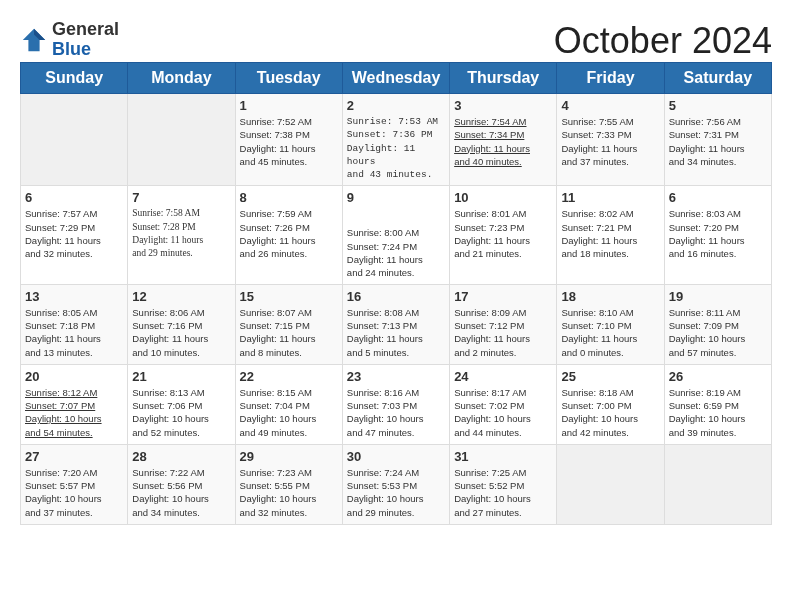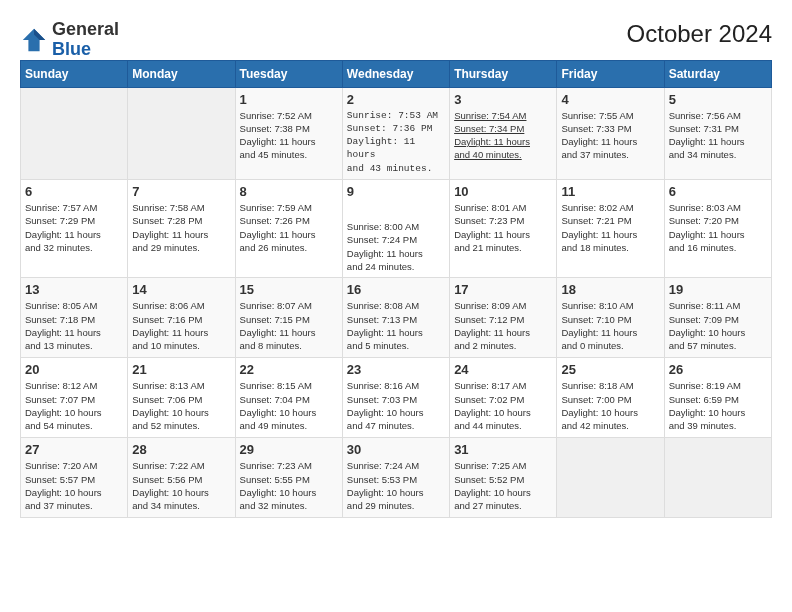--- a/index.html
+++ b/index.html
@@ -29,40 +29,40 @@
     .logo-general { color: #333; }
     .logo-blue { color: #1a5fa8; }
     .logo-icon {
       width: 28px;
       height: 28px;
     }
     .title-block {
       text-align: right;
     }
     .month-title {
-      font-size: 24px;
+      font-size: 36px;
       font-weight: normal;
       color: #222;
     }
     .subtitle {
       font-size: 15px;
       color: #555;
     }
     table {
       width: 100%;
       border-collapse: collapse;
       table-layout: fixed;
     }
     thead th {
       background-color: #2a6fad;
       color: #fff;
-      font-size: 12px;
+      font-size: 16px;
       font-weight: bold;
       padding: 6px 4px;
-      text-align: left;
+      text-align: center;
       border: 1px solid #1e5a99;
     }
     tbody tr {
       border-bottom: 1px solid #ccc;
     }
     tbody td {
       vertical-align: top;
       padding: 4px 4px;
       font-size: 10px;
       color: #333;
@@ -162,21 +162,21 @@
       <tr>
         <td>
           <span class="day-num">6</span>
           <div class="day-info" style="white-space: pre-line;">Sunrise: 7:57 AM
 Sunset: 7:29 PM
 Daylight: 11 hours
 and 32 minutes.</div>
         </td>
         <td>
           <span class="day-num">7</span>
-          <div class="day-info" style="white-space: pre-line;">Sunrise: 7:58 AM
+          <div class="day-info" style="white-space: pre-line; font-family: Liberation Serif, serif;">Sunrise: 7:58 AM
 Sunset: 7:28 PM
 Daylight: 11 hours
 and 29 minutes.</div>
         </td>
         <td>
           <span class="day-num">8</span>
           <div class="day-info" style="white-space: pre-line;">Sunrise: 7:59 AM
 Sunset: 7:26 PM
 Daylight: 11 hours
 and 26 minutes.</div>
@@ -212,21 +212,21 @@
       </tr>
       <tr>
         <td>
           <span class="day-num">13</span>
           <div class="day-info" style="white-space: pre-line;">Sunrise: 8:05 AM
 Sunset: 7:18 PM
 Daylight: 11 hours
 and 13 minutes.</div>
         </td>
         <td>
-          <span class="day-num">14</span>
+          <span class="day-num">12</span>
           <div class="day-info" style="white-space: pre-line;">Sunrise: 8:06 AM
 Sunset: 7:16 PM
 Daylight: 11 hours
 and 10 minutes.</div>
         </td>
         <td>
           <span class="day-num">15</span>
           <div class="day-info" style="white-space: pre-line;">Sunrise: 8:07 AM
 Sunset: 7:15 PM
 Daylight: 11 hours
@@ -257,21 +257,21 @@
           <span class="day-num">19</span>
           <div class="day-info" style="white-space: pre-line;">Sunrise: 8:11 AM
 Sunset: 7:09 PM
 Daylight: 10 hours
 and 57 minutes.</div>
         </td>
       </tr>
       <tr>
         <td>
           <span class="day-num">20</span>
-          <div class="day-info" style="white-space: pre-line;">Sunrise: 8:12 AM
+          <div class="day-info" style="white-space: pre-line; text-decoration: underline;">Sunrise: 8:12 AM
 Sunset: 7:07 PM
 Daylight: 10 hours
 and 54 minutes.</div>
         </td>
         <td>
           <span class="day-num">21</span>
           <div class="day-info" style="white-space: pre-line;">Sunrise: 8:13 AM
 Sunset: 7:06 PM
 Daylight: 10 hours
 and 52 minutes.</div>

